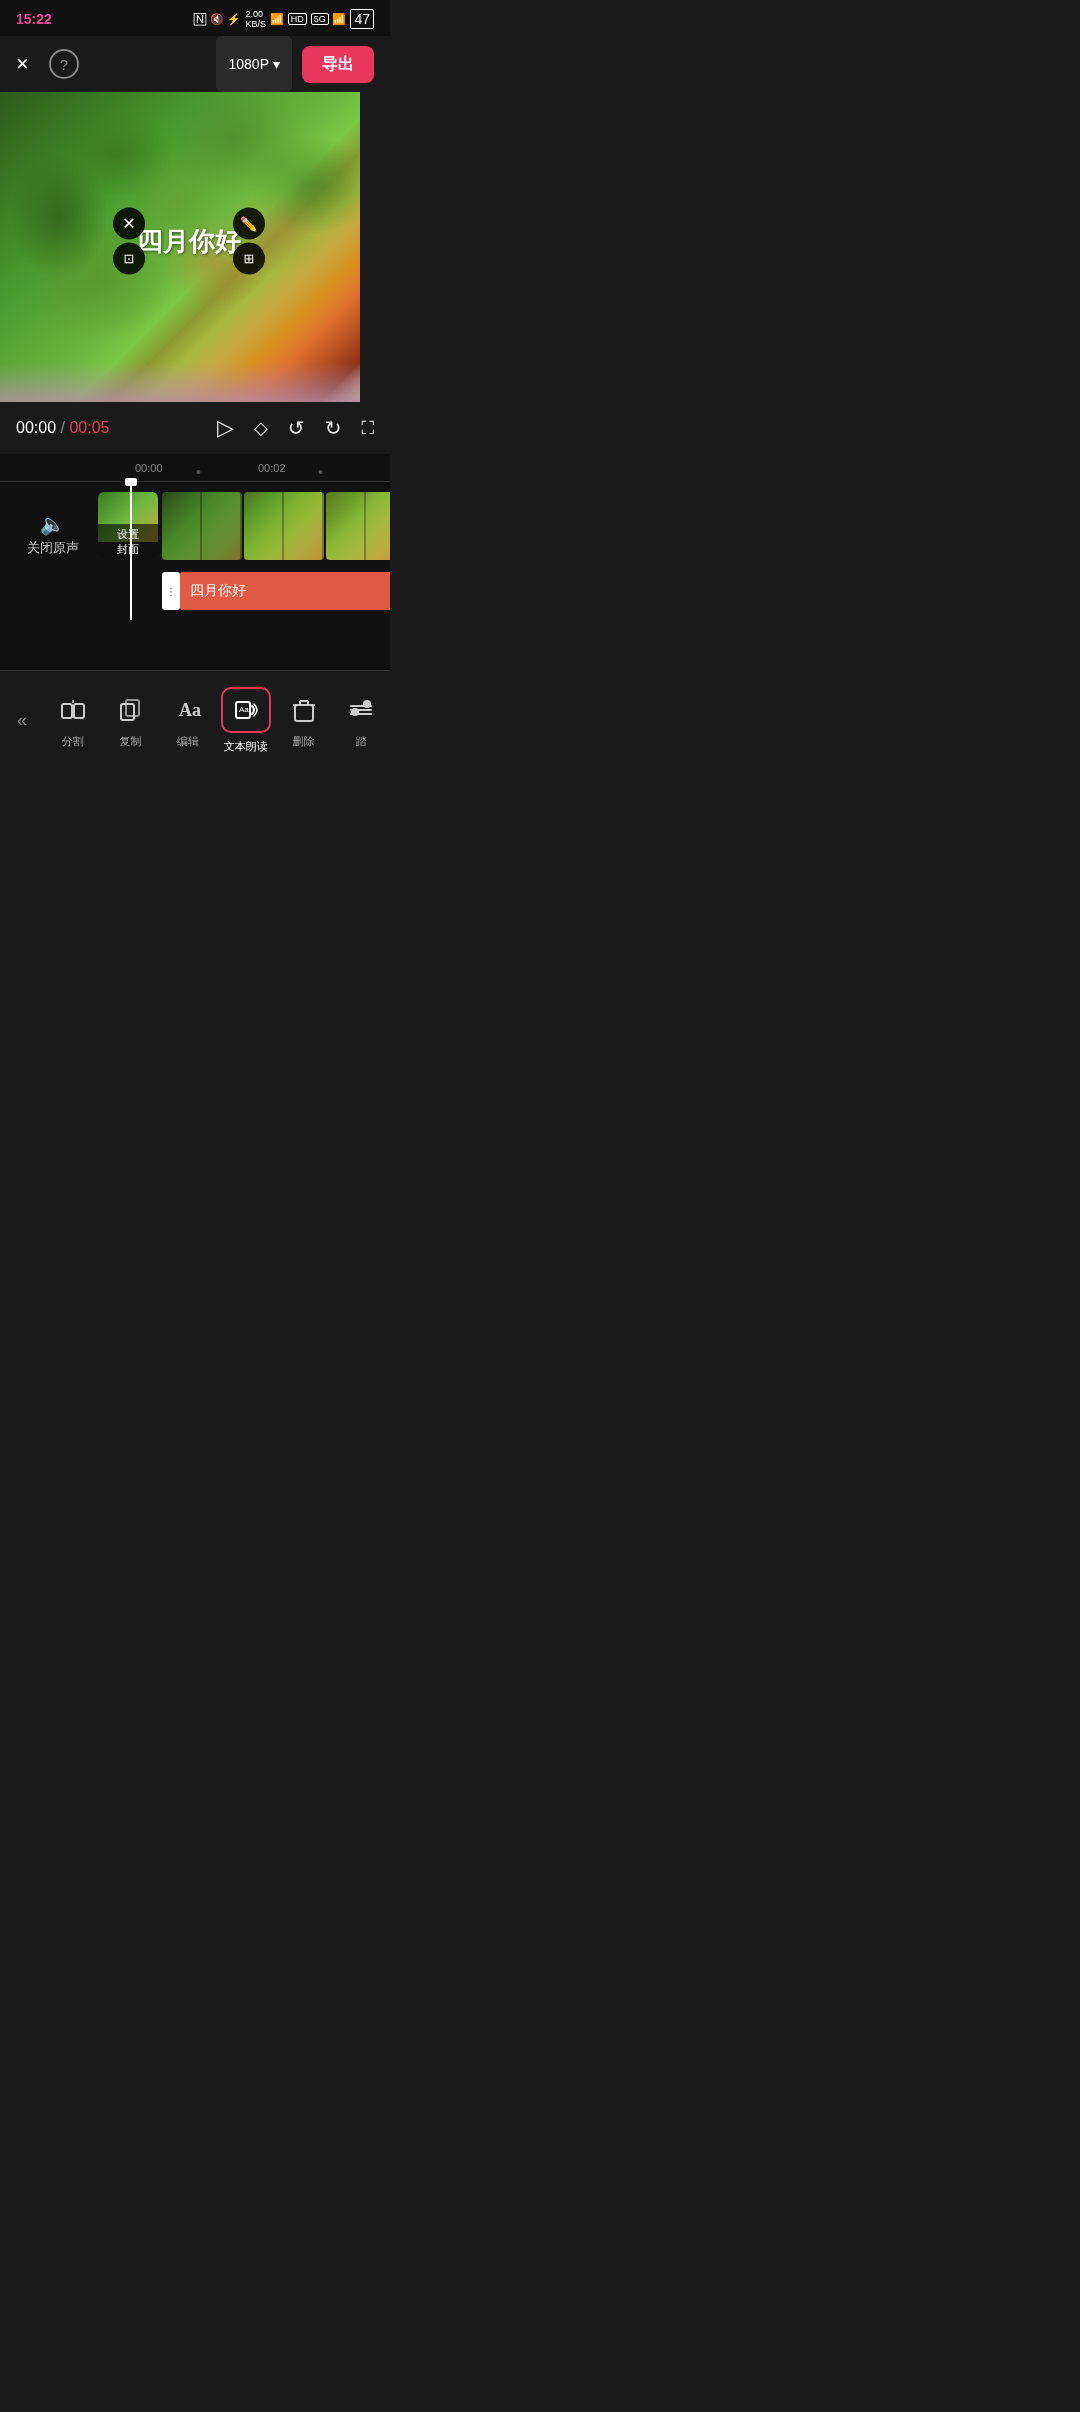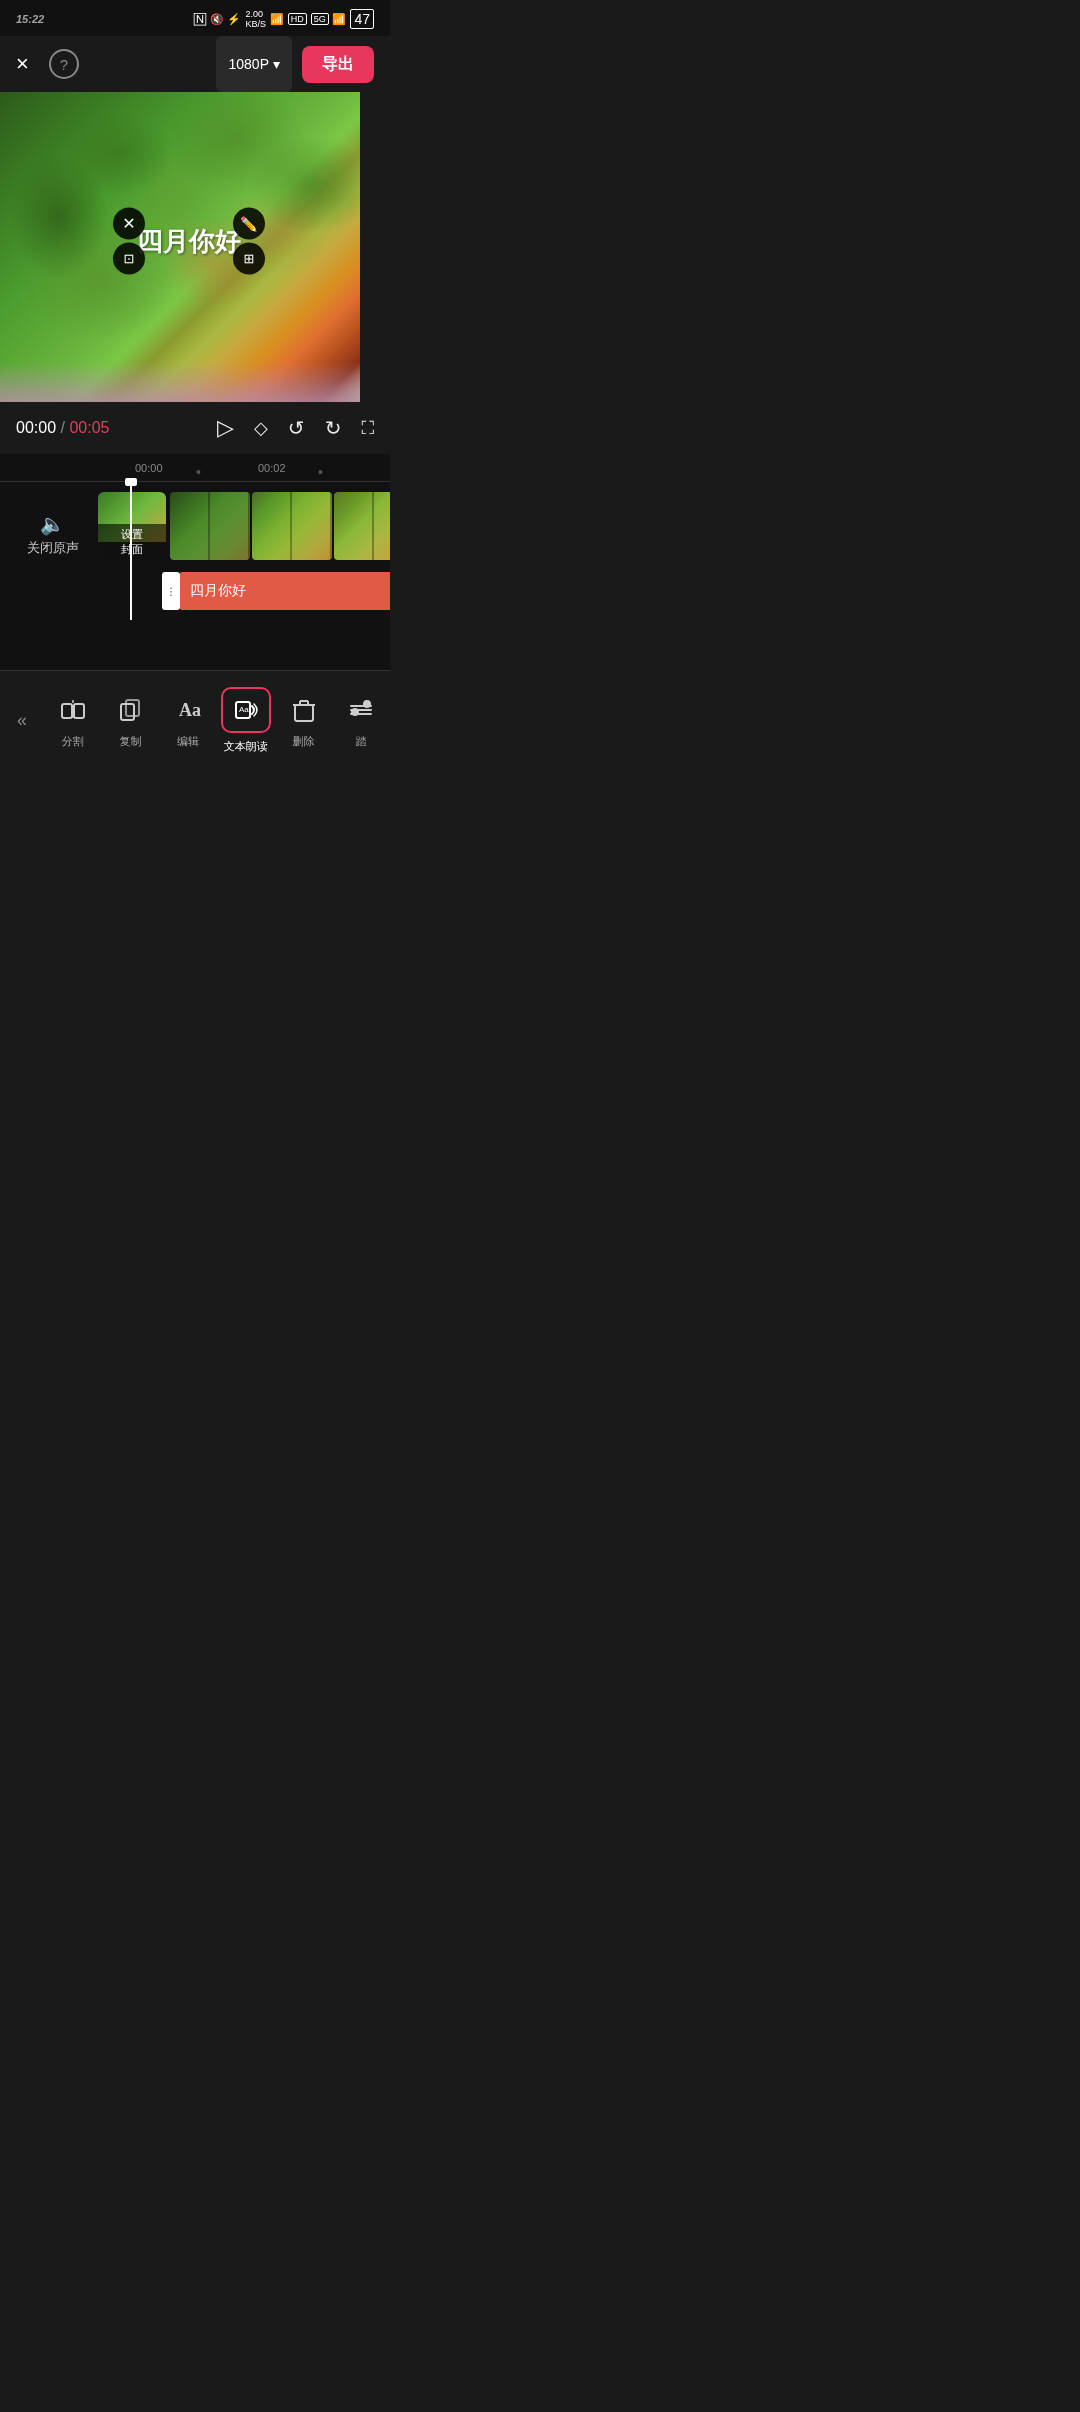--- a/index.html
+++ b/index.html
@@ -18,24 +18,23 @@
     
     .status-bar {
       background: #111;
       display: flex;
       justify-content: space-between;
       align-items: center;
       padding: 8px 16px 6px;
       height: 36px;
     }
     .status-time {
-      font-size: 11px;
+      font-size: 14px;
       font-weight: 600;
-      color: #a3a3a3;
-      font-style: italic;
+      color: #ec4899;
     }
     .status-icons {
       display: flex;
       align-items: center;
       gap: 4px;
       font-size: 11px;
       color: #fff;
     }
     .battery-box {
       border: 1.5px solid #fff;
@@ -274,21 +273,21 @@
     }
     .mute-icon {
       font-size: 20px;
       color: #ccc;
     }
     .mute-label {
       font-size: 13px;
       color: #ccc;
     }
     .cover-thumb {
-      width: 68px;
+      width: 60px;
       height: 68px;
       background: #2a2a2a;
       border-radius: 6px;
       overflow: hidden;
       display: flex;
       flex-direction: column;
       align-items: center;
       justify-content: flex-end;
       position: relative;
       cursor: pointer;

